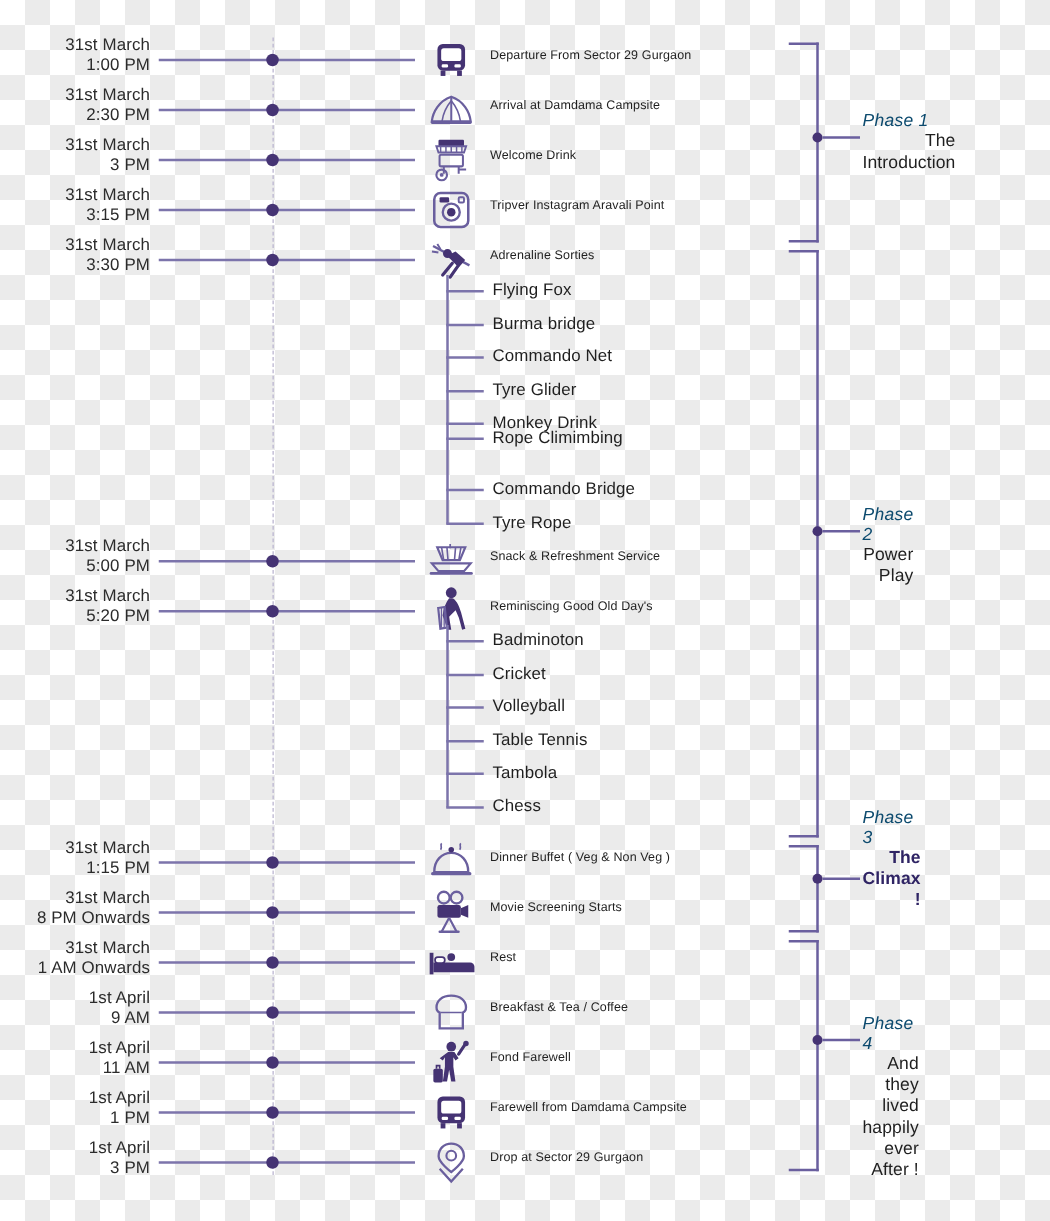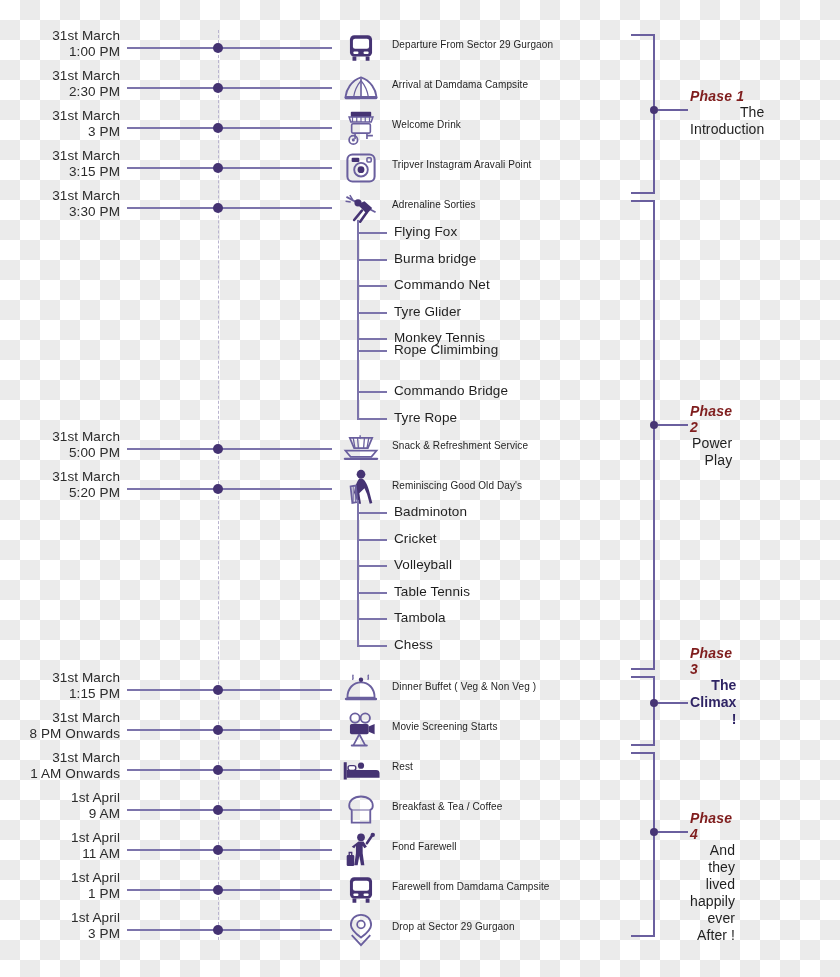--- a/index.html
+++ b/index.html
@@ -59,21 +59,21 @@
   }
 
   
   .bracket{position:absolute;left:0;}
   .br-v{position:absolute;left:653px;width:2px;background:#6a5f9e;}
   .br-cap{position:absolute;left:631px;width:24px;height:2px;background:#6a5f9e;}
   .br-dot{position:absolute;left:650px;width:8px;height:8px;border-radius:50%;background:#453373;}
   .br-arm{position:absolute;left:658px;width:30px;height:2px;background:#6a5f9e;}
   .phtext{position:absolute;left:690px;}
   .phtitle{
-    color:#7f1d1d;font-size:14px;font-weight:bold;font-style:italic;
+    color:#0c4a6e;font-size:14px;font-weight:normal;font-style:italic;
     line-height:16px;letter-spacing:.2px;
   }
   .phsub{
     color:#1f1f1f;font-size:14px;line-height:17px;letter-spacing:.1px;text-align:right;
   }
   .phsub.climax{color:#2f2464;font-weight:bold;}
 </style>
 </head>
 <body>
 
@@ -305,21 +305,21 @@
         <div class="subrow" style="top:53px">
           <div class="subtick"></div>
           <div class="sublabel">Commando Net</div>
         </div>
         <div class="subrow" style="top:79.5px">
           <div class="subtick"></div>
           <div class="sublabel">Tyre Glider</div>
         </div>
         <div class="subrow" style="top:106px">
           <div class="subtick"></div>
-          <div class="sublabel">Monkey Tennis</div>
+          <div class="sublabel">Monkey Drink</div>
         </div>
         <div class="subrow" style="top:118px">
           <div class="subtick"></div>
           <div class="sublabel">Rope Climimbing</div>
         </div>
         <div class="subrow" style="top:159px">
           <div class="subtick"></div>
           <div class="sublabel">Commando Bridge</div>
         </div>
         <div class="subrow" style="top:185.5px">

